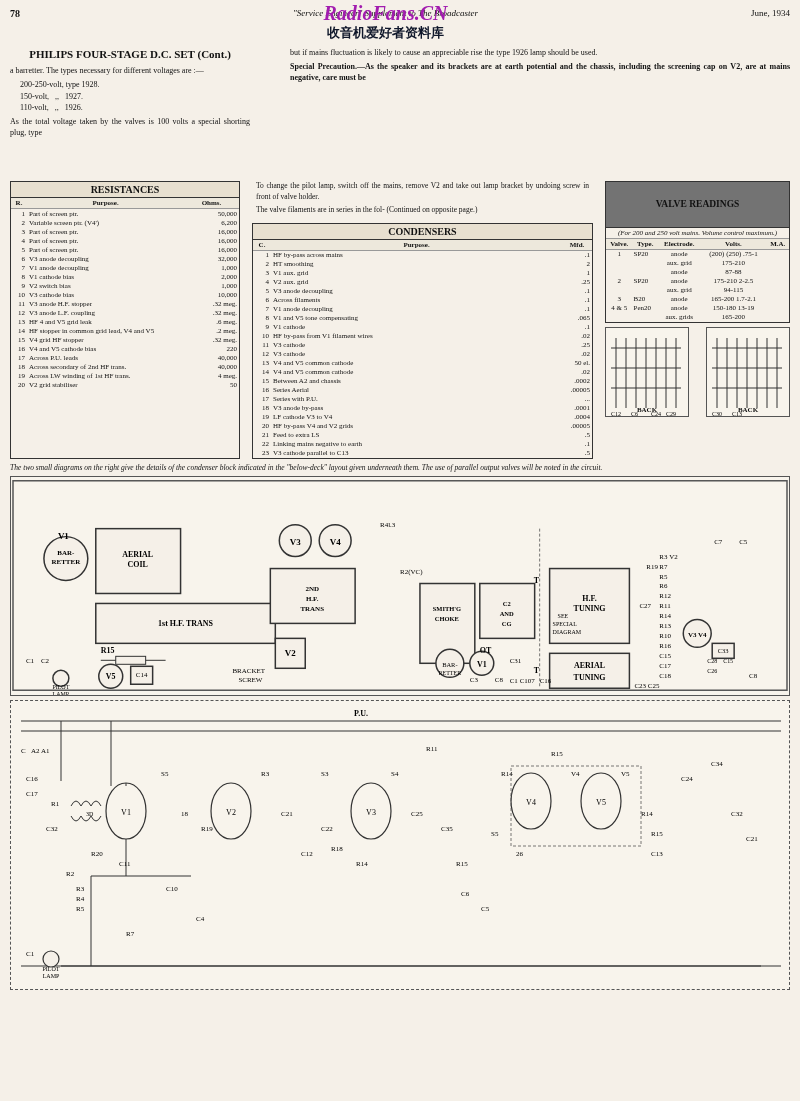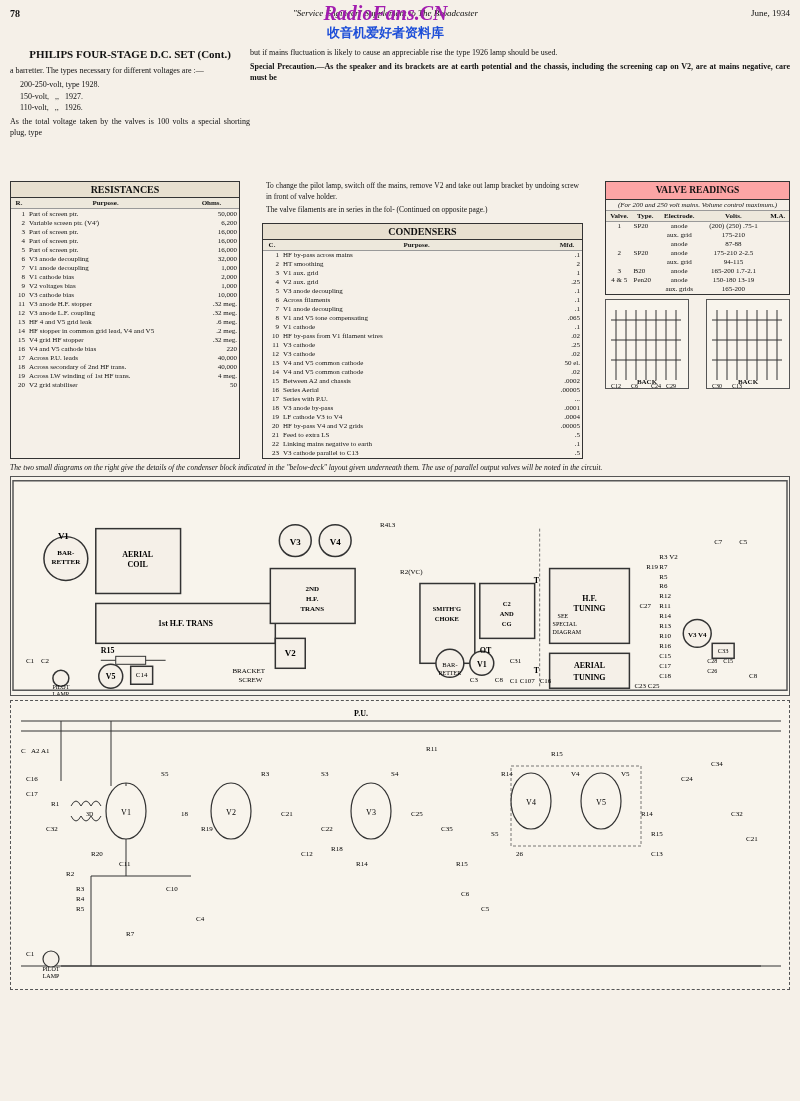--- a/index.html
+++ b/index.html
@@ -55,38 +55,39 @@
       white-space: nowrap;
       font-family: Liberation Serif, serif;
     }
     .watermark-subtitle {
       position: absolute;
       top: 16px;
       left: 50%;
       transform: translateX(-50%);
       font-size: 13px;
       font-weight: bold;
-      color: #1d4ed8;
+      color: #0f172a;
       white-space: nowrap;
       font-family: Arial, sans-serif;
     }
 
     
     .top-section {
       display: flex;
       gap: 0;
       margin-bottom: 6px;
       margin-top: 28px;
     }
     .left-col {
       width: 240px;
       flex-shrink: 0;
     }
     .right-col {
       flex: 1;
+      margin-left: 40px;
     }
 
     .article-title {
       font-size: 11px;
       font-weight: bold;
       text-align: center;
       margin-bottom: 4px;
       line-height: 1.3;
     }
 
@@ -98,21 +99,21 @@
     .text-block p {
       margin-bottom: 3px;
     }
     .text-block .special-precaution {
       font-weight: bold;
     }
 
     
     .tables-section {
       display: flex;
-      gap: 22px;
+      gap: 12px;
       margin-bottom: 4px;
       margin-top: 40px;
     }
 
     .resistances-box {
       border: 1px solid #333;
       width: 230px;
       flex-shrink: 0;
     }
     .resistances-title {
@@ -188,22 +189,22 @@
     .valve-box {
       border: 1px solid #333;
       width: 185px;
       flex-shrink: 0;
     }
     .valve-title {
       font-size: 9.5px;
       font-weight: bold;
       text-align: center;
       border-bottom: 1px solid #333;
-      padding: 2px;
-      background: #fca5a5;
+      padding: 16px;
+      background: #737373;
       line-height: 1.3;
     }
     .valve-subtitle {
       font-size: 7px;
       font-style: italic;
       text-align: center;
       border-bottom: 1px solid #999;
       padding: 1px;
     }
     .valve-table {
@@ -360,21 +361,21 @@
               <td>V1 anode decoupling</td>
               <td style="text-align: right;">1,000</td>
             </tr>
             <tr>
               <td>8</td>
               <td>V1 cathode bias</td>
               <td style="text-align: right;">2,000</td>
             </tr>
             <tr>
               <td>9</td>
-              <td>V2 voltages bias</td>
+              <td>V2 switch bias</td>
               <td style="text-align: right;">1,000</td>
             </tr>
             <tr>
               <td>10</td>
               <td>V3 cathode bias</td>
               <td style="text-align: right;">10,000</td>
             </tr>
             <tr>
               <td>11</td>
               <td>V3 anode H.F. stopper</td>

